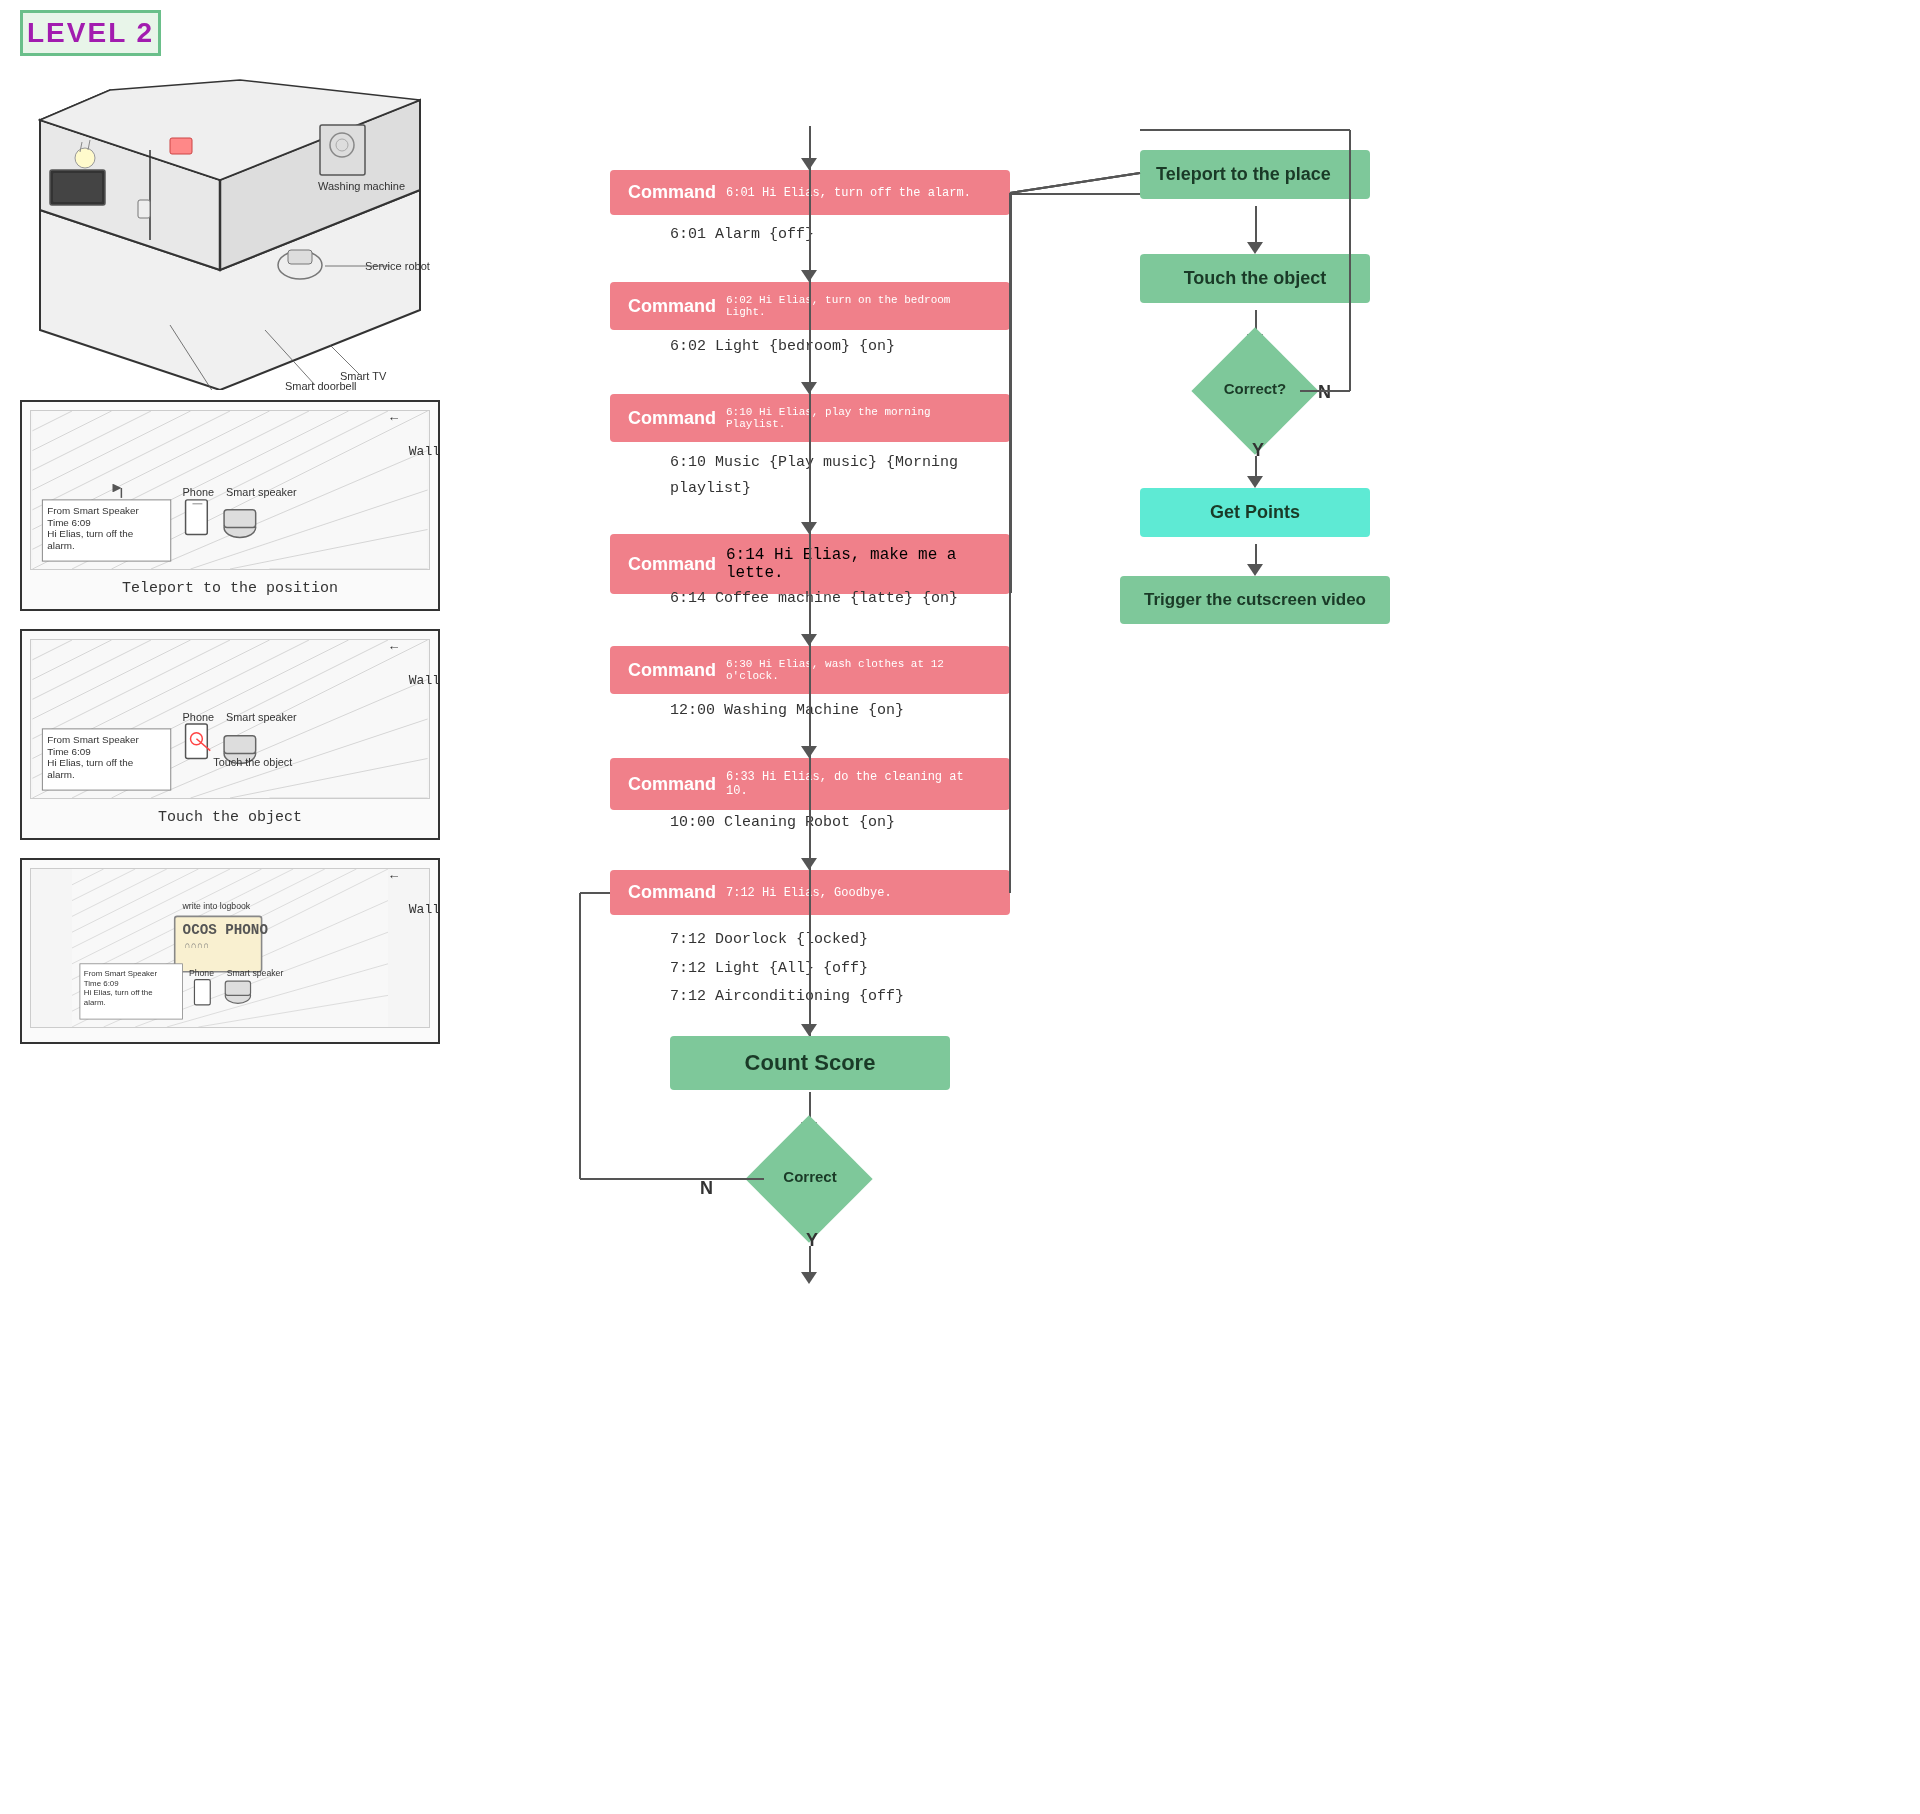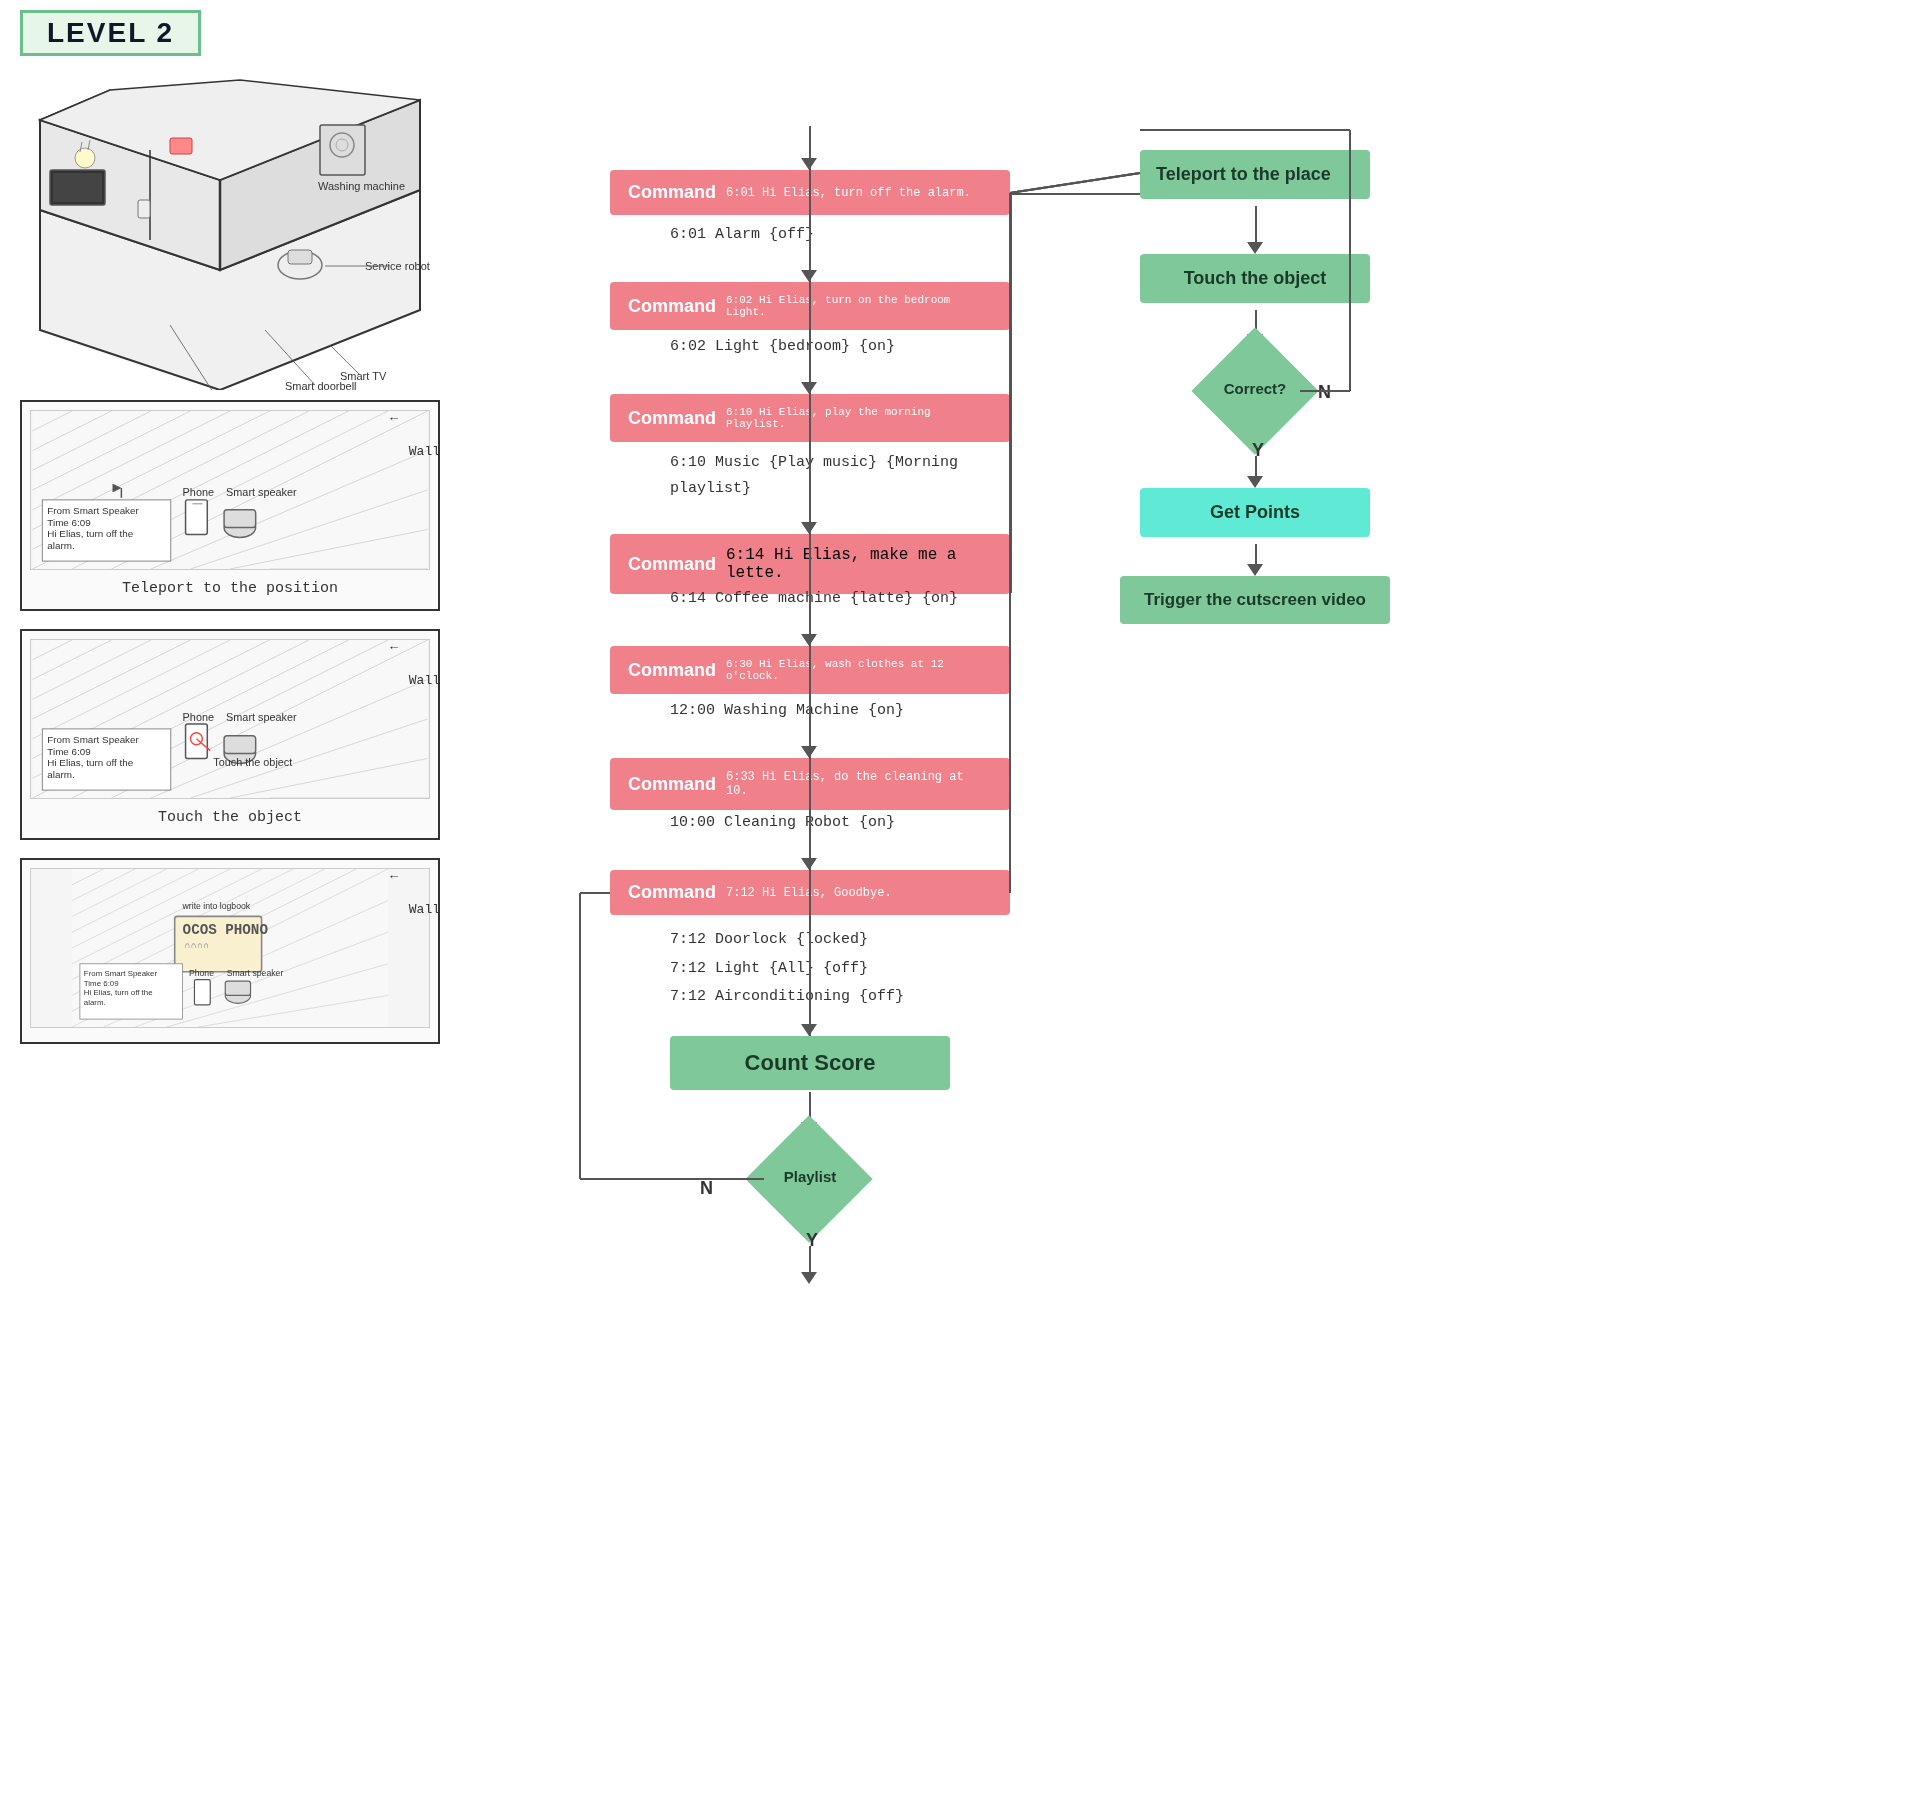--- a/index.html
+++ b/index.html
@@ -17,24 +17,24 @@
       position: absolute;
       left: 20px;
       top: 10px;
       width: 430px;
     }
 
     .level-badge {
       display: inline-block;
       border: 3px solid #6abf8a;
       background: #e8f5e9;
-      padding: 4px 24px;
+      padding: 4px 4px;
       font-size: 28px;
       font-weight: bold;
-      color: #0f172a;
+      color: #a21caf;
       letter-spacing: 2px;
       text-transform: uppercase;
       margin-bottom: 14px;
       font-family: Arial, sans-serif;
     }
 
     .room-diagram {
       width: 420px;
       height: 320px;
       border: none;
@@ -389,21 +389,21 @@
     <div style="position:absolute; left:329px; top:968px; width:2px; height:30px; background:#555;"></div>
     <div style="position:absolute; left:321px; top:994px; width:0; height:0; border-left:8px solid transparent; border-right:8px solid transparent; border-top:12px solid #555;"></div>
 
     <div style="position:absolute; left:190px; top:1006px; width:280px; background:#7ec89a; border-radius:4px; padding:14px 24px; text-align:center; font-family:Arial,sans-serif; font-size:22px; font-weight:600; color:#1a3a27;">Count Score</div>
 
     <div style="position:absolute; left:329px; top:1062px; width:2px; height:34px; background:#555;"></div>
     <div style="position:absolute; left:321px; top:1092px; width:0; height:0; border-left:8px solid transparent; border-right:8px solid transparent; border-top:12px solid #555;"></div>
 
     <div style="position:absolute; left:284px; top:1104px; width:90px; height:90px; background:#7ec89a; transform:rotate(45deg);">
     </div>
-    <div style="position:absolute; left:270px; top:1138px; width:120px; text-align:center; font-family:Arial,sans-serif; font-size:15px; font-weight:bold; color:#1a3a27; pointer-events:none;">Playlist</div>
+    <div style="position:absolute; left:270px; top:1138px; width:120px; text-align:center; font-family:Arial,sans-serif; font-size:15px; font-weight:bold; color:#1a3a27; pointer-events:none;">Correct</div>
 
     <div style="position:absolute; left:220px; top:1148px; font-size:18px; font-weight:bold; color:#333; font-family:Arial;">N</div>
 
     <div style="position:absolute; left:326px; top:1200px; font-size:18px; font-weight:bold; color:#333; font-family:Arial;">Y</div>
 
     <div style="position:absolute; left:329px; top:1216px; width:2px; height:30px; background:#555;"></div>
     <div style="position:absolute; left:321px; top:1242px; width:0; height:0; border-left:8px solid transparent; border-right:8px solid transparent; border-top:12px solid #555;"></div>
 
 
     <div style="position:absolute; left:660px; top:120px; width:230px; background:#7ec89a; border-radius:4px; padding:14px 16px; text-align:left; font-family:Arial,sans-serif; font-size:18px; font-weight:600; color:#1a3a27;">Teleport to the place</div>

